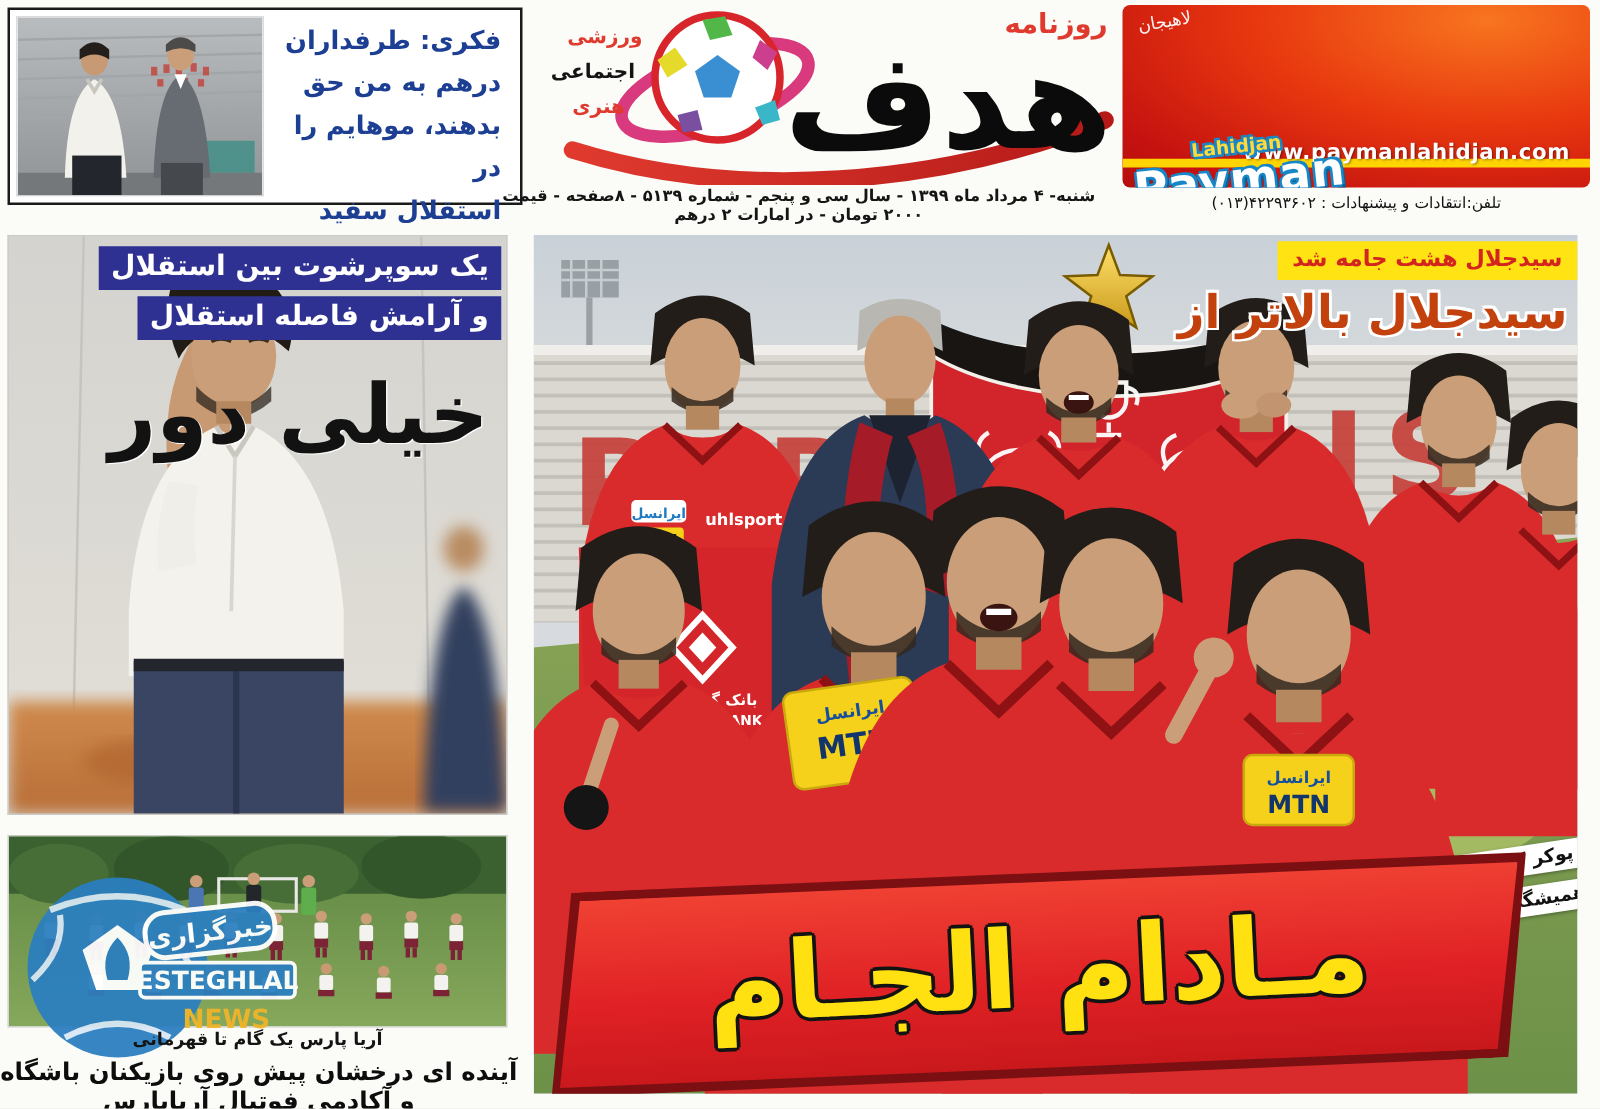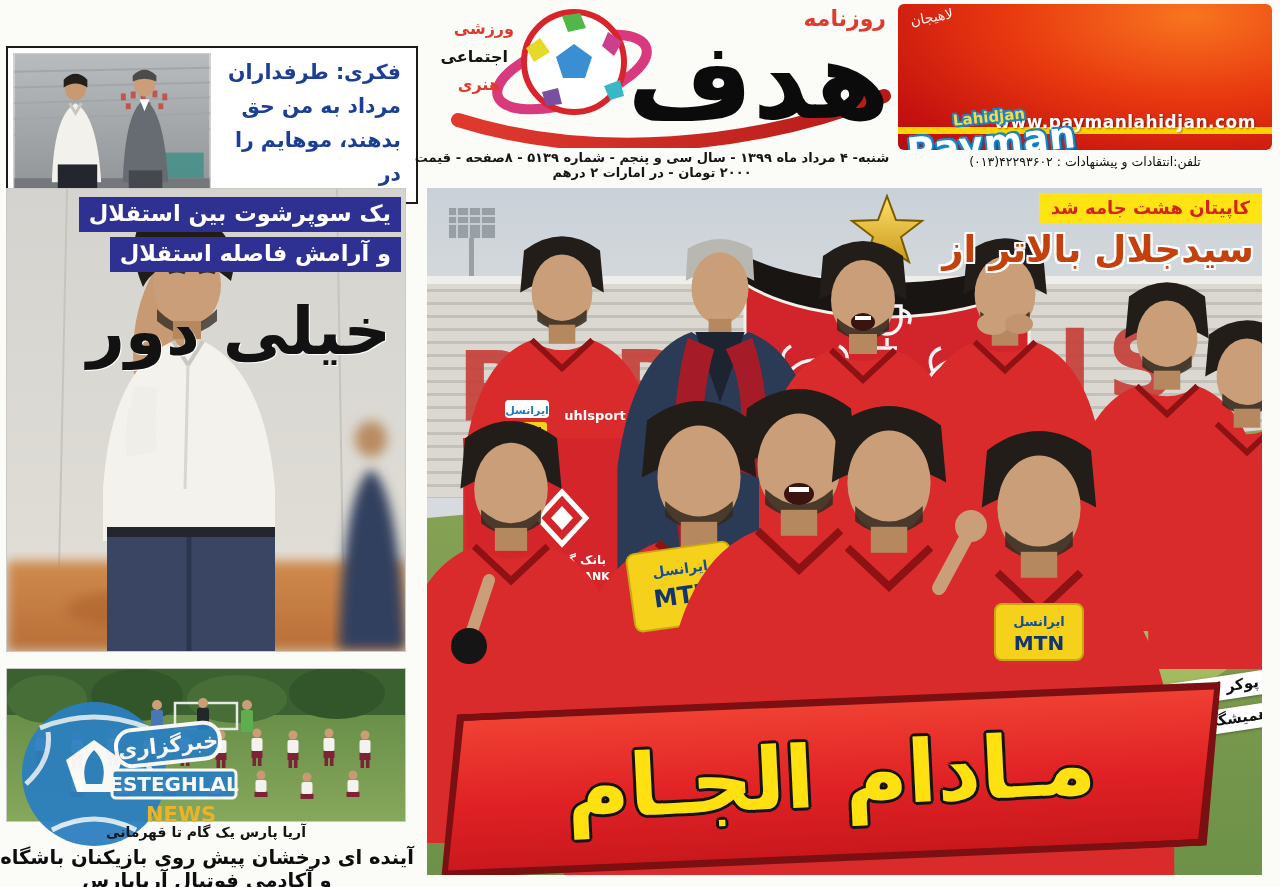--- a/index.html
+++ b/index.html
@@ -3,28 +3,28 @@
 <meta charset="utf-8">
 <style>
   html,body{margin:0;padding:0;background:#e9e9e6;}
   .page{position:relative;width:1280px;height:887px;background:#fbfbf8;overflow:hidden;
         font-family:"DejaVu Sans",sans-serif;margin:0 auto;}
   .abs{position:absolute;}
   svg text{font-family:"DejaVu Sans",sans-serif;}
 
   
   .tl-box{left:6px;top:6px;width:412px;height:158px;background:#fff;border:2px solid #1a1a1a;
-          box-sizing:border-box;padding:5px;display:flex;margin-top:40px;}
+          box-sizing:border-box;padding:5px;display:flex;}
   .tl-photo{width:198px;height:144px;flex:0 0 auto;border:1px solid #cfcfcf;box-sizing:border-box;}
   .tl-quote{flex:1;direction:rtl;text-align:right;color:#1c3e93;font-weight:bold;
             font-size:20.5px;line-height:34px;padding:2px 10px 0 4px;}
 
   
   .masthead{left:422px;top:0;width:476px;height:148px;}
-  .dateline{left:413px;top:150px;width:478px;text-align:center;direction:rtl;
+  .dateline{left:400px;top:150px;width:478px;text-align:center;direction:rtl;
             font-size:13px;font-weight:bold;color:#151515;}
 
   
   .ad-box{left:898px;top:4px;width:374px;height:146px;border-radius:6px;overflow:hidden;
           background:radial-gradient(130% 150% at 78% 8%,#f8751f 0%,#e8380f 38%,#c51210 72%,#a30c0b 100%);}
   .ad-title{position:absolute;top:6px;left:0;right:10px;text-align:center;direction:rtl;color:#fff;
             font-size:47px;font-weight:bold;text-shadow:2px 3px 4px rgba(90,0,0,.55);}
   .ad-script{position:absolute;top:5px;left:12px;color:#fff;font-size:14px;transform:rotate(-10deg);
              font-family:"DejaVu Serif",serif;opacity:.95;}
   .ad-stripe{position:absolute;left:0;right:0;bottom:16px;height:7px;background:#ffd400;}
@@ -120,21 +120,21 @@
       <g>
         <ellipse cx="132" cy="30" rx="11" ry="13" fill="#c99e78"></ellipse>
         <path d="M120,22 Q132,10 144,22 L144,28 Q132,22 120,28 Z" fill="#4c4b49"></path>
         <path d="M110,130 Q112,58 132,46 Q152,58 156,130 Z" fill="#676c72"></path>
         <path d="M127,46 L132,58 L137,46 Z" fill="#fff"></path>
         <rect x="116" y="118" width="34" height="26" fill="#45484d"></rect>
       </g>
     </svg>
     <div class="tl-quote" dir="rtl">
       <span>فکری: طرفداران</span><br>
-      <span>مرداد به من حق</span><br>
+      <span>درهم به من حق</span><br>
       <span>بدهند، موهایم را در</span><br>
       <span>استقلال سفید کردم</span>
     </div>
   </div>
 
   <svg class="abs masthead" viewBox="0 0 476 148">
     <defs>
       <linearGradient id="swG" x1="0" y1="0" x2="1" y2="0">
         <stop offset="0" stop-color="#e03a2f"></stop>
           <stop offset="1" stop-color="#b51a18"></stop>
@@ -460,21 +460,21 @@
           <g transform="translate(612,432)">
             <rect x="-44" y="-16" width="88" height="56" rx="7" fill="#f6d11c" stroke="#caa90e" stroke-width="2"></rect>
             <text x="0" y="6" text-anchor="middle" font-size="13" font-weight="bold" fill="#164f9a">ایرانسل</text>
             <text x="0" y="30" text-anchor="middle" font-size="20" font-weight="bold" fill="#12356b">MTN</text>
           </g>
         </g>
       </g>
     </svg>
 
     
-    <div class="badge">کاپیتان هشت جامه شد</div>
+    <div class="badge">سیدجلال هشت جامه شد</div>
     <div class="red-head rh1">سیدجلال بالاتر از</div>
     <div class="strip strip1">پوکر که میگفتند این بود؛</div>
     <div class="strip strip2">همیشگی تویی ستاره دنباله دار</div>
     <div class="banner-outer">
       <div class="banner-inner">
         <div class="banner-text">مـادام الجـام</div>
       </div>
     </div>
   </div>
 

